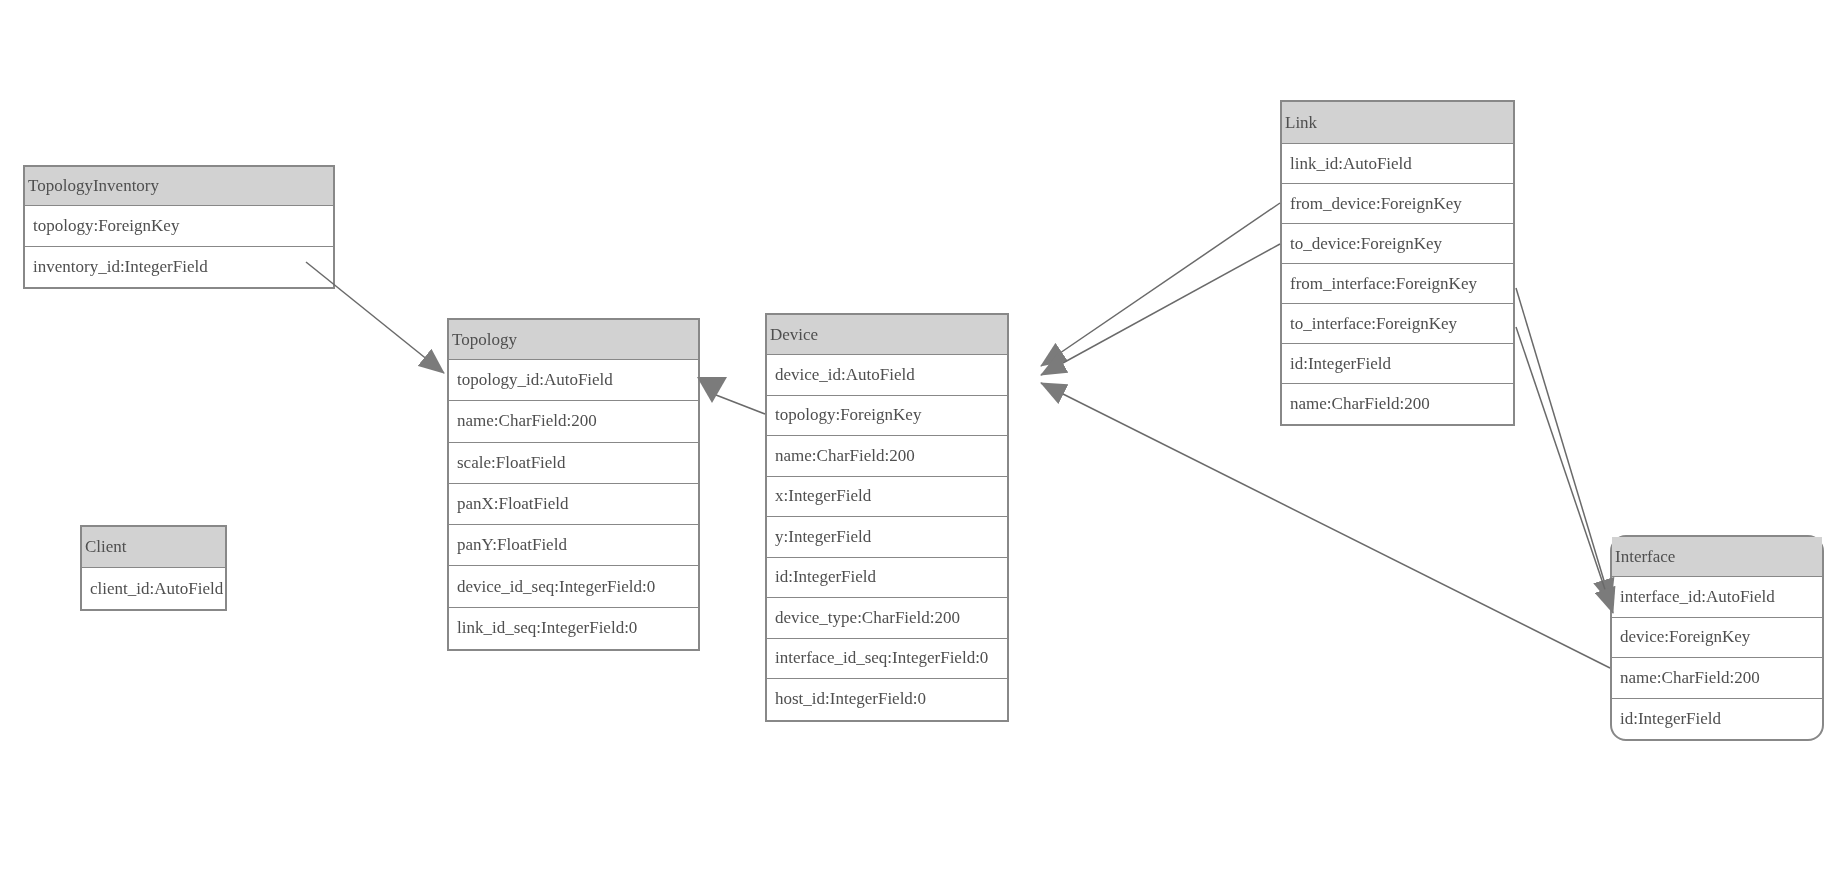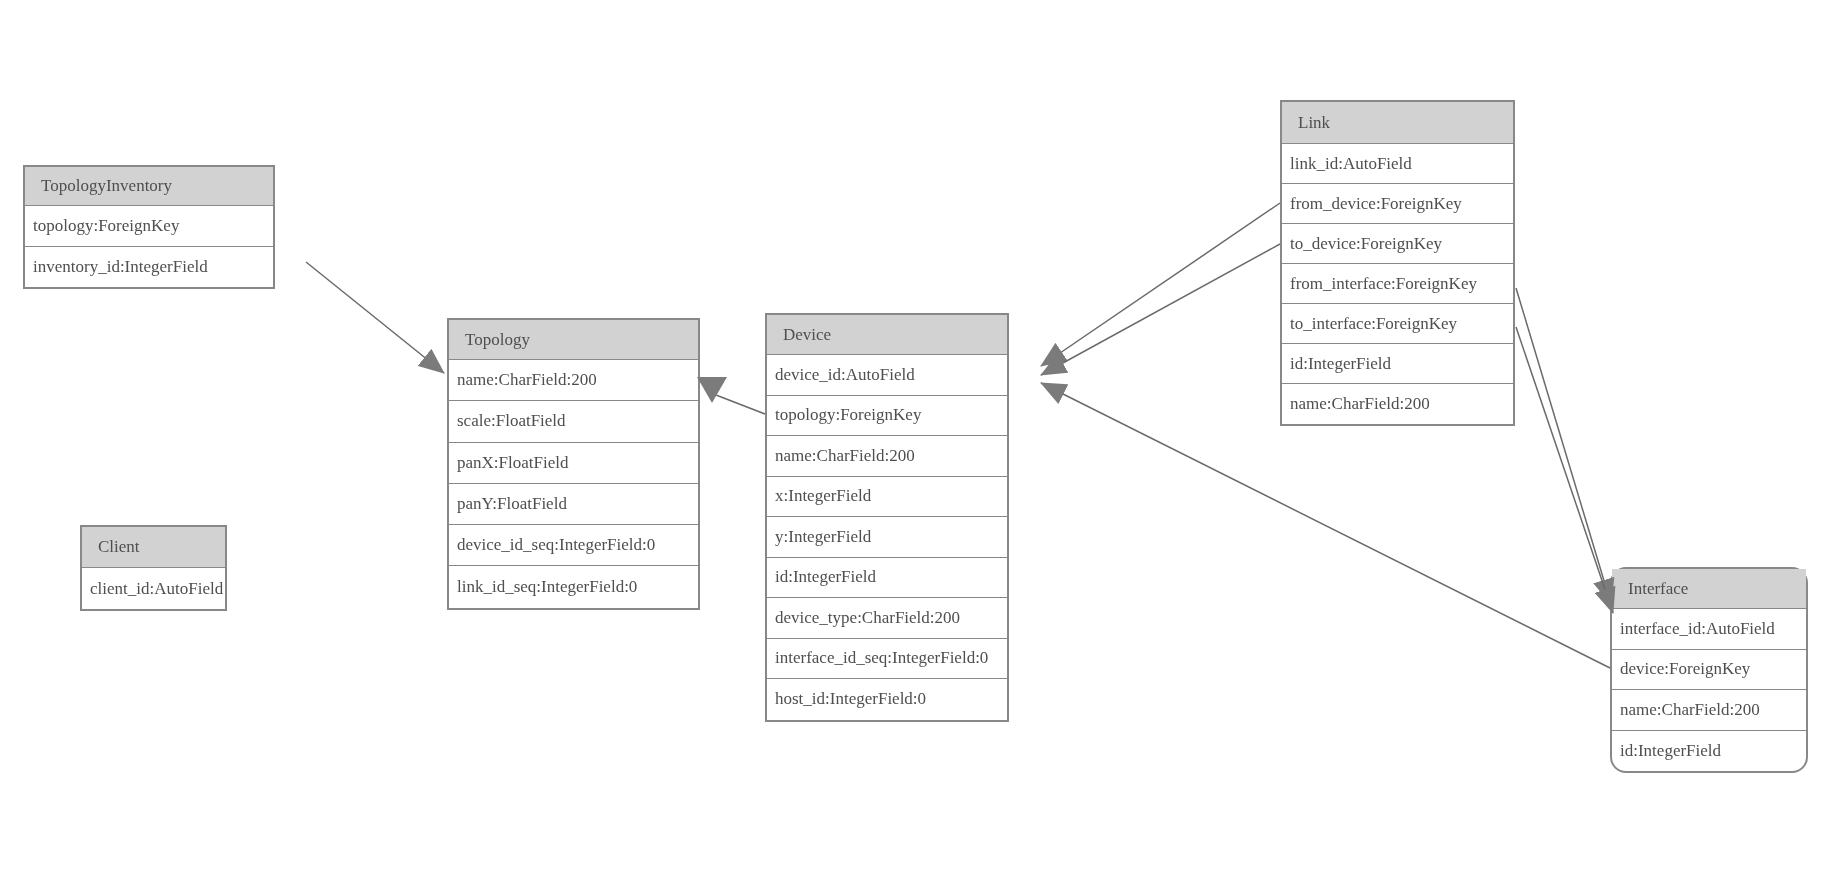--- a/index.html
+++ b/index.html
@@ -27,49 +27,50 @@
     border: 2px solid #888888;
     color: #4f4f4f;
     font-size: 17px;
     box-sizing: border-box;
   }
   .ehead {
     height: var(--hh, 40px);
     background: #d2d2d2;
     display: flex;
     align-items: center;
-    padding-left: 16px;
+    padding-left: 3px;
     box-sizing: border-box;
     border-bottom: 1px solid #888888;
   }
   .erow {
     height: var(--rh, 40.5px);
     display: flex;
     align-items: center;
     padding-left: 8px;
     box-sizing: border-box;
     border-bottom: 1px solid #888888;
   }
   .erow:last-child {
     border-bottom: none;
   }
 </style>
 </head>
 <body>
 
 <div id="canvas">
 
-  <div class="entity" style="left:23px; top:165px; width:252px; --hh:39px; --rh:40.5px;">
+  <div class="entity" style="left:23px; top:165px; width:312px; --hh:39px; --rh:40.5px;">
     <div class="ehead">TopologyInventory</div>
     <div class="erow">topology:ForeignKey</div>
     <div class="erow">inventory_id:IntegerField</div>
   </div>
 
   <div class="entity" style="left:447px; top:318px; width:253px; --hh:40px; --rh:41.3px;">
     <div class="ehead">Topology</div>
+    <div class="erow">topology_id:AutoField</div>
     <div class="erow">name:CharField:200</div>
     <div class="erow">scale:FloatField</div>
     <div class="erow">panX:FloatField</div>
     <div class="erow">panY:FloatField</div>
     <div class="erow">device_id_seq:IntegerField:0</div>
     <div class="erow">link_id_seq:IntegerField:0</div>
   </div>
 
   <div class="entity" style="left:80px; top:525px; width:147px; --hh:41px; --rh:41px;">
     <div class="ehead">Client</div>
@@ -93,21 +94,21 @@
     <div class="ehead">Link</div>
     <div class="erow">link_id:AutoField</div>
     <div class="erow">from_device:ForeignKey</div>
     <div class="erow">to_device:ForeignKey</div>
     <div class="erow">from_interface:ForeignKey</div>
     <div class="erow">to_interface:ForeignKey</div>
     <div class="erow">id:IntegerField</div>
     <div class="erow">name:CharField:200</div>
   </div>
 
-  <div class="entity" style="left:1610px; top:567px; width:198px;border-radius:16px; --hh:40px; --rh:40.6px;">
+  <div class="entity" style="left:1610px; top:535px; width:214px;border-radius:16px; --hh:40px; --rh:40.6px;">
     <div class="ehead">Interface</div>
     <div class="erow">interface_id:AutoField</div>
     <div class="erow">device:ForeignKey</div>
     <div class="erow">name:CharField:200</div>
     <div class="erow">id:IntegerField</div>
   </div>
 
   <svg id="relations-svg" width="1824" height="874" viewBox="0 0 1824 874" xmlns="http://www.w3.org/2000/svg">
     <defs>
       <marker id="arw" markerUnits="userSpaceOnUse" markerWidth="26" markerHeight="22" viewBox="0 0 26 22" refX="25" refY="11" orient="auto">

